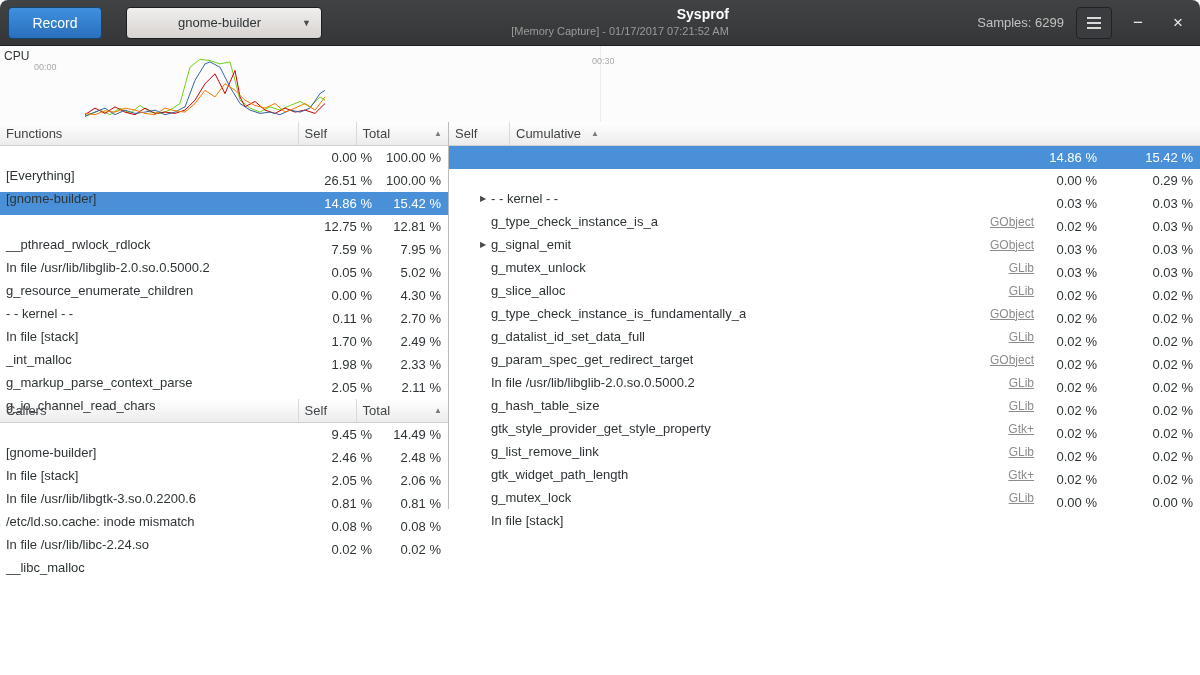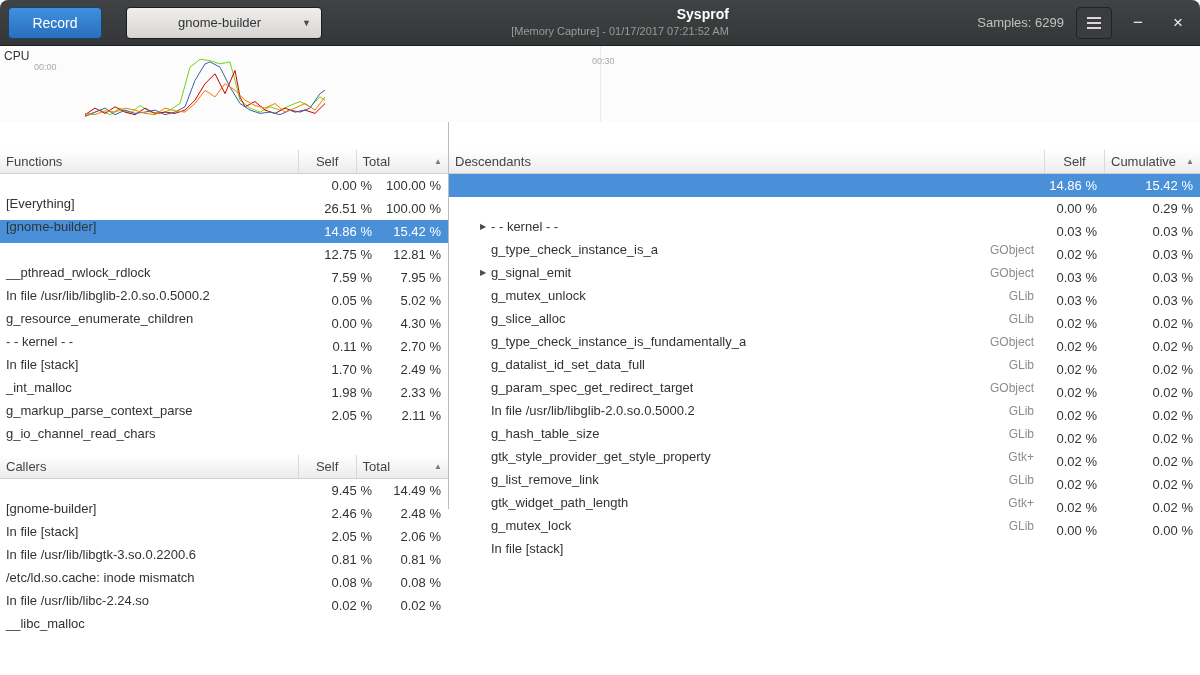--- a/index.html
+++ b/index.html
@@ -39,40 +39,40 @@
   .tick-mid  { position:absolute; left:592px; top:10px; font-size:9px; color:#a9a9a7; }
   .gridline  { position:absolute; left:600px; top:0; bottom:0; width:1px; background:#ececec; }
   .cpu-graph svg { position:absolute; left:0; top:0; }
 
   
   .left-panel { position:absolute; top:122px; left:0; width:449px; bottom:0;
     background:#fff; border-right:1px solid #bcbcbc; }
   .right-panel { position:absolute; top:122px; left:449px; right:0; bottom:0; background:#fff; }
 
   .col-header { height:24px; display:flex; background:linear-gradient(#ffffff,#ececec);
-    border-bottom:1px solid #cfcfcf; font-size:13px; color:#404446;margin-top:28px; }
+    border-bottom:1px solid #cfcfcf; font-size:13px; color:#404446; }
   .hcell { display:flex; align-items:center; padding:0 6px; }
-  .hcell + .hcell { border-left:1px solid #d9d9d9;justify-content:center; }
+  .hcell + .hcell { border-left:1px solid #d9d9d9; }
   .hcell.grow { flex:1; min-width:0; }
   .sort { font-size:8px; color:#7a7a7a; margin-left:auto; padding-left:6px; }
 
   .trow { height:23px; display:flex; align-items:center; font-size:13px; color:#2e3436;
     cursor:default; }
   .trow.selected { background:#4a90d9; color:#ffffff; }
   .tcell.name { flex:1; min-width:0; padding-left:6px; white-space:nowrap; overflow:hidden;margin-top:36px; }
   .tcell.num { text-align:right; padding-right:7px; white-space:nowrap; }
   .self-l { flex:0 0 58px; } .total-l { flex:0 0 69px;gap:38px; }
   .self-r { flex:0 0 60px; } .total-r { flex:0 0 96px; }
 
   .dflex { display:flex; align-items:center; padding-left:4px; }
   .expander { flex:0 0 16px; text-align:center; font-size:8px; color:#4a4a4a; }
   .trow.selected .expander { color:#fff; }
   .expander.ind { margin-left:20px; }
   .dname { white-space:nowrap; overflow:hidden; }
-  .cat { margin-left:auto; color:#8b8d8a; font-size:12px; padding:0 10px 0 8px; }
+  .cat { margin-left:auto; color:#8b8d8a; font-size:12px; padding:0 10px 0 8px;text-decoration:underline; }
   .trow.selected .cat { color:rgba(255,255,255,.85); }
 </style>
 </head>
 <body>
 
 <div class="window">
 
   <div class="headerbar">
     <div class="btn-record">Record</div>
     <div class="btn-target">
@@ -220,23 +220,20 @@
         <div class="trow">
           <div class="tcell name">__libc_malloc</div>
           <div class="tcell num self-l">0.02 %</div>
           <div class="tcell num total-l">0.02 %</div>
         </div>
       </div>
   </div>
 
   <div class="right-panel">
     <div class="col-header">
-      <div class="hcell grow">
-        <span>Descendants</span>
-      </div>
       <div class="hcell self-r">
         <span>Self</span>
       </div>
       <div class="hcell total-r">
         <span>Cumulative</span>
         <span class="sort">▲</span>
       </div>
     </div>
     <div id="descendants-rows">
         <div class="trow selected">

